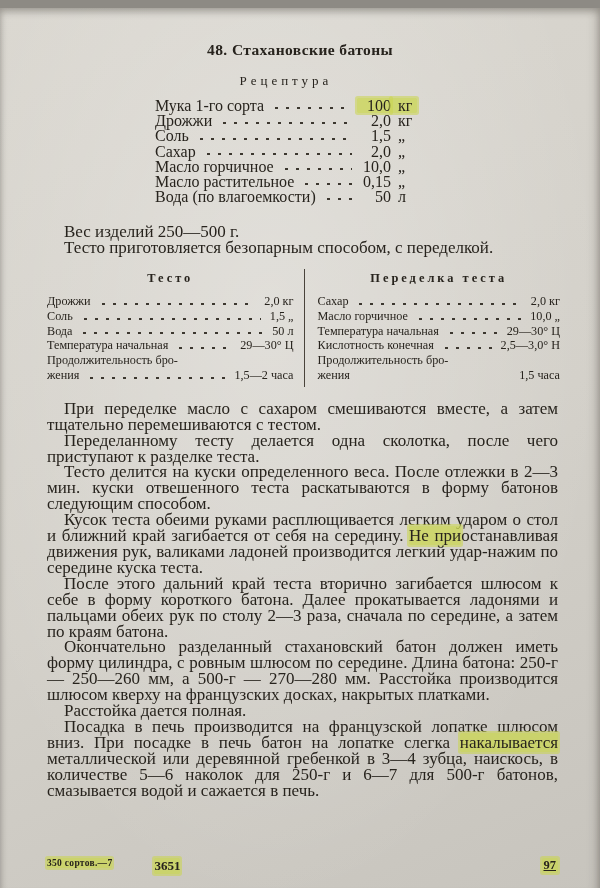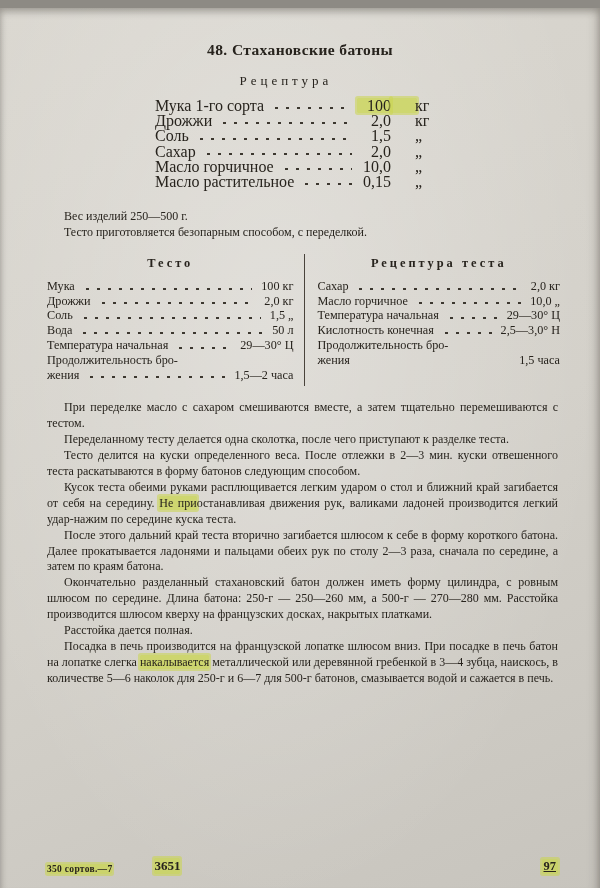--- a/index.html
+++ b/index.html
@@ -19,34 +19,34 @@
   .recipe-heading { text-align: center; letter-spacing: 4px; font-size: 13px; margin-bottom: 9px; }
   .recipe-list { font-size: 16px; line-height: 15.2px; }
   .r-row { display: flex; align-items: baseline; }
   .r-name { white-space: nowrap; }
   .dots {
     flex: 1 1 auto; height: 4px; align-self: flex-end; margin: 0 5px 3px 7px;
     background-image: radial-gradient(circle, #3c372f 1.15px, rgba(0,0,0,0) 1.5px);
     background-size: 11px 4px; background-repeat: repeat-x; background-position: left center;
   }
   .r-num { width: 34px; text-align: right; white-space: nowrap; }
-  .r-unit { width: 26px; padding-left: 24px; white-space: nowrap; }
-  .bodytext { margin: 14px 42px 0 47px; font-size: 12px; line-height: 15.9px; text-align: justify; }
+  .r-unit { width: 26px; padding-left: 7px; white-space: nowrap; }
+  .bodytext { margin: 14px 42px 0 47px; font-size: 17px; line-height: 15.9px; text-align: justify; }
   .bodytext p { margin: 0; text-indent: 17px; }
   .intro { margin-top: 20px; }
   .tables { display: flex; margin: 13px 40px 0 47px; }
   .tcol { flex: 1 1 50%; padding: 1px 10px 4px 0; font-size: 12.2px; line-height: 14.8px; }
   .tcol-right { border-left: 1.5px solid #49433b; padding-left: 13px; padding-right: 0; }
   .thead { text-align: center; letter-spacing: 3px; font-weight: bold; font-size: 12.4px; margin: 1px 0 8px; }
   .t-row { display: flex; align-items: baseline; }
   .t-name { white-space: nowrap; }
   .t-spacer { flex: 1 1 auto; }
   .t-val { white-space: nowrap; margin-left: 4px; }
   .hl { background: rgba(202,214,79,0.75); box-shadow: 0 0 0 2px rgba(202,214,79,0.55); border-radius: 1px; }
-  .footer { position: absolute; left: 47px; right: 42px; bottom: 22px; display: flex; align-items: flex-end; }
+  .footer { position: absolute; left: 47px; right: 42px; bottom: 22px; display: flex; align-items: flex-start; }
   .f-left { font-size: 9.5px; font-weight: bold; letter-spacing: 0.3px; }
   .f-code { font-size: 13px; font-weight: bold; margin-left: 42px; }
   .f-page { margin-left: auto; font-weight: bold; font-size: 12.5px; padding: 0 2px; text-decoration: underline; }
 </style>
 </head>
 <body>
 
 <div class="page">
 
   <div class="title">48. Стахановские батоны</div>
@@ -83,37 +83,38 @@
           <span class="dots"></span>
           <span class="r-num">10,0</span>
           <span class="r-unit">„</span>
         </div>
         <div class="r-row">
           <span class="r-name">Масло растительное</span>
           <span class="dots"></span>
           <span class="r-num">0,15</span>
           <span class="r-unit">„</span>
         </div>
+        <div class="r-row">
+          <span class="r-name">Вода (по влагоемкости)</span>
+          <span class="dots"></span>
+          <span class="r-num">50</span>
+          <span class="r-unit">л</span>
+        </div>
       </div>
   </div>
 
   <div class="bodytext intro">
     <p>Вес изделий 250—500 г.</p>
     <p>Тесто приготовляется безопарным способом, с переделкой.</p>
   </div>
 
   <div class="tables">
     <div class="tcol">
       <div class="thead">Тесто</div>
       <div class="tbody">
-          <div class="t-row">
-            <span class="t-name">Мука</span>
-            <span class="dots"></span>
-            <span class="t-val">100 кг</span>
-          </div>
           <div class="t-row">
             <span class="t-name">Дрожжи</span>
             <span class="dots"></span>
             <span class="t-val">2,0 кг</span>
           </div>
           <div class="t-row">
             <span class="t-name">Соль</span>
             <span class="dots"></span>
             <span class="t-val">1,5 „</span>
           </div>
@@ -131,21 +132,21 @@
             <span class="t-name">Продолжительность бро-</span>
           </div>
           <div class="t-row">
             <span class="t-name">жения</span>
             <span class="dots"></span>
             <span class="t-val">1,5—2 часа</span>
           </div>
         </div>
     </div>
     <div class="tcol tcol-right">
-      <div class="thead">Рецептура теста</div>
+      <div class="thead">Переделка теста</div>
       <div class="tbody">
           <div class="t-row">
             <span class="t-name">Сахар</span>
             <span class="dots"></span>
             <span class="t-val">2,0 кг</span>
           </div>
           <div class="t-row">
             <span class="t-name">Масло горчичное</span>
             <span class="dots"></span>
             <span class="t-val">10,0 „</span>

